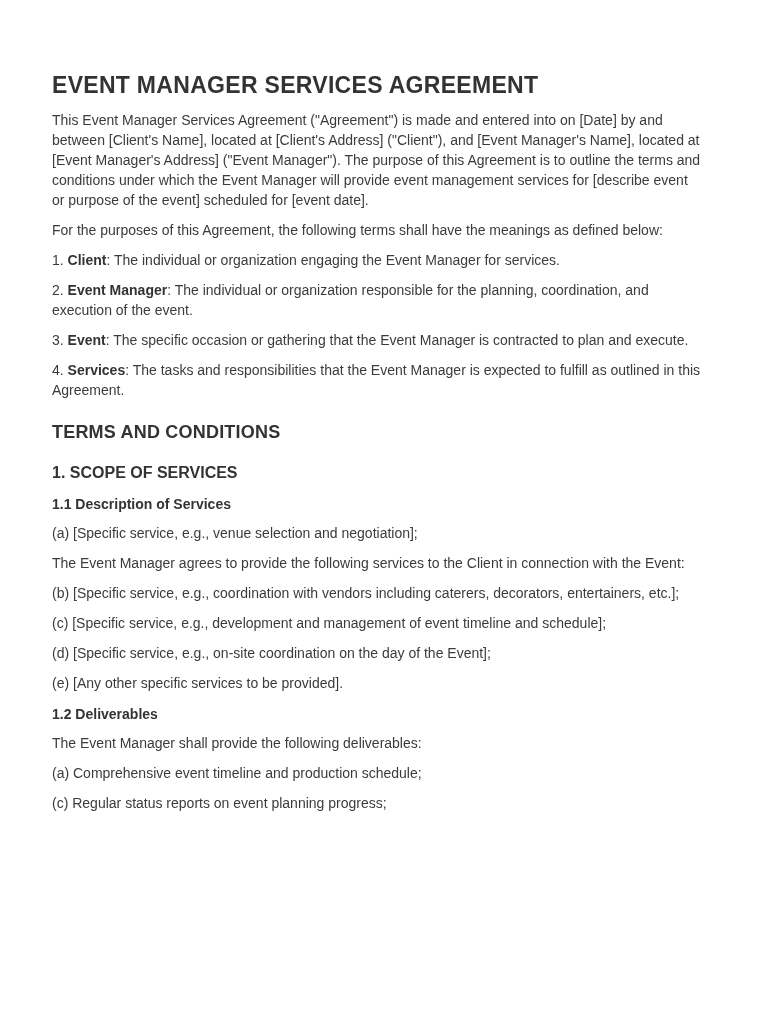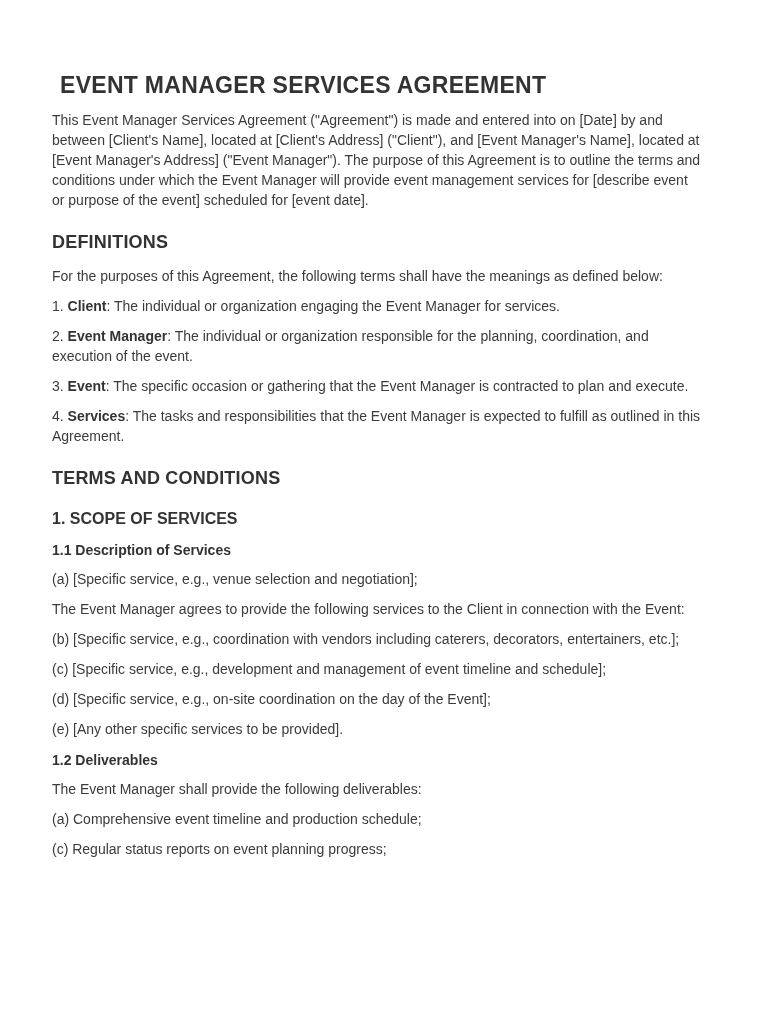--- a/index.html
+++ b/index.html
@@ -21,21 +21,21 @@
     overflow: hidden;
   }
   h1, h2, h3, h4 {
     color: #333333;
     font-weight: bold;
   }
   h1 {
     font-size: 23px;
     line-height: 28px;
     letter-spacing: 0.3px;
-    margin: 0 0 11px 8px;
+    margin: 0 0 11px 0;
   }
   h2 {
     font-size: 18px;
     line-height: 24px;
     letter-spacing: 0.2px;
     margin: 20px 0 12px 0;
   }
   h3 {
     font-size: 16px;
     line-height: 20px;
@@ -53,21 +53,20 @@
 </style>
 </head>
 <body>
 
 <div class="page">
 
   <h1>EVENT MANAGER SERVICES AGREEMENT</h1>
 
   <p>This Event Manager Services Agreement ("Agreement") is made and entered into on [Date] by and between [Client's Name], located at [Client's Address] ("Client"), and [Event Manager's Name], located at [Event Manager's Address] ("Event Manager"). The purpose of this Agreement is to outline the terms and conditions under which the Event Manager will provide event management services for [describe event or purpose of the event] scheduled for [event date].</p>
 
-  <h2>DEFINITIONS</h2>
 
   <p>For the purposes of this Agreement, the following terms shall have the meanings as defined below:</p>
 
   <p><span>1. </span><b>Client</b><span>: The individual or organization engaging the Event Manager for services.</span></p>
 
   <p><span>2. </span><b>Event Manager</b><span>: The individual or organization responsible for the planning, coordination, and execution of the event.</span></p>
 
   <p><span>3. </span><b>Event</b><span>: The specific occasion or gathering that the Event Manager is contracted to plan and execute.</span></p>
 
   <p><span>4. </span><b>Services</b><span>: The tasks and responsibilities that the Event Manager is expected to fulfill as outlined in this Agreement.</span></p>

